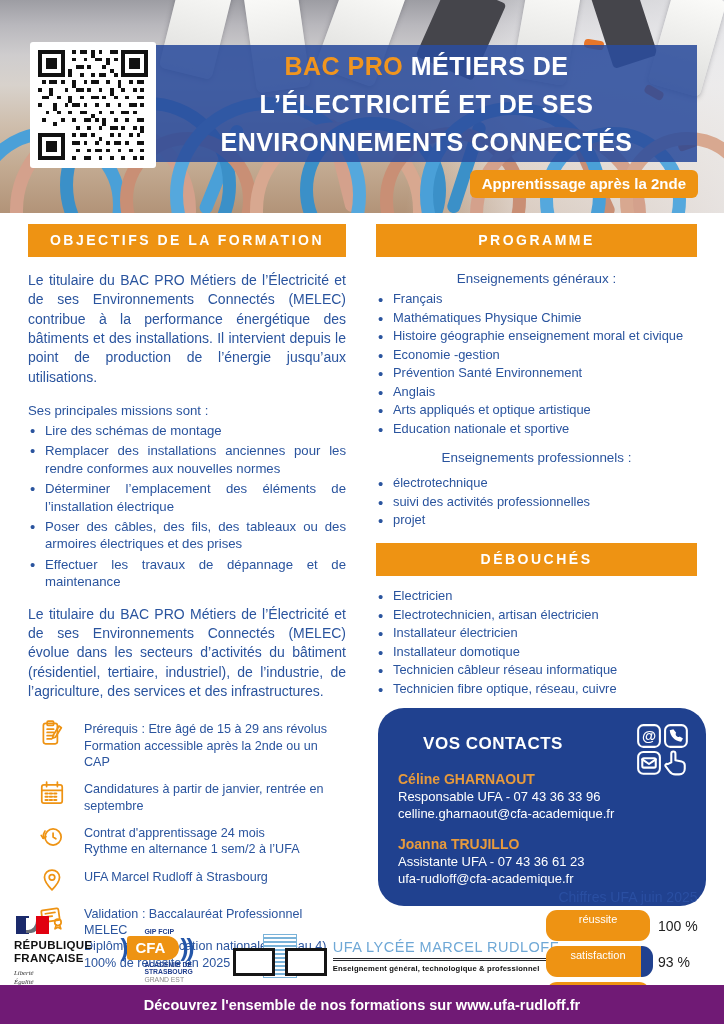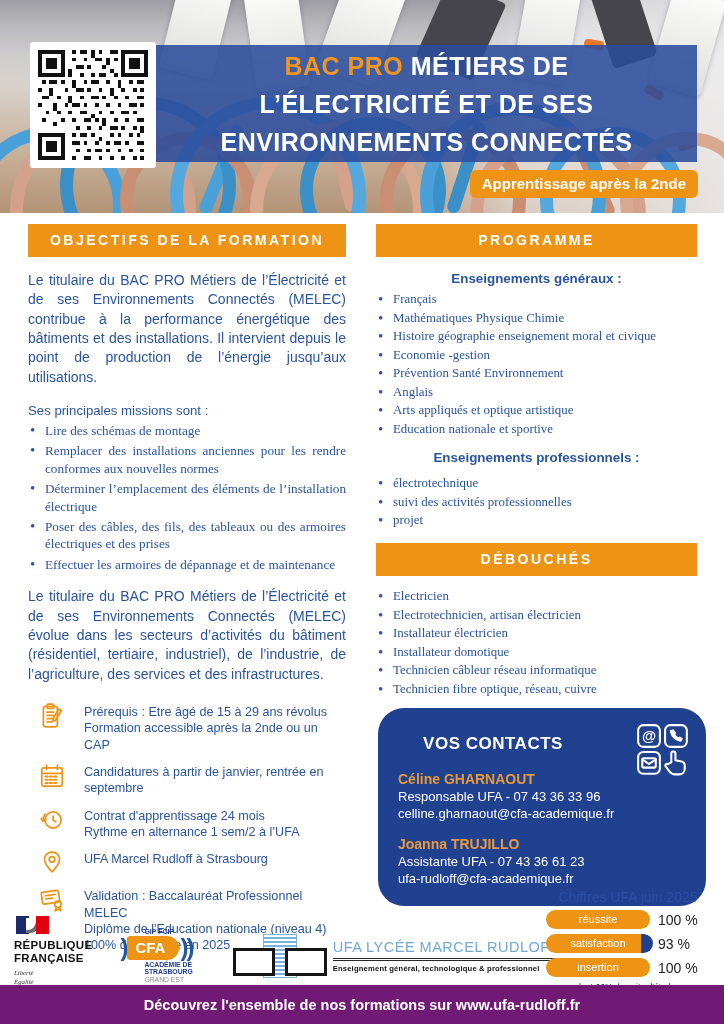--- a/index.html
+++ b/index.html
@@ -47,37 +47,37 @@
   .col-right { position:relative; width:321px; margin-left:30px; height:680px; }
 
   .section-bar {
     background:#EE9313; color:#fff; text-align:center; font-weight:bold;
     font-size:14px; letter-spacing:2.5px; padding:8px 0 9px;
   }
   .body-text { color:#2A549E; font-size:14px; line-height:1.38; text-align:justify; }
   .mt14 { margin-top:14px; } .mt16 { margin-top:16px; }
 
   ul.bullets { list-style:none; margin:4px 0 0 0; padding:0; color:#2A549E; font-size:13.2px; }
-  ul.bullets li { position:relative; padding-left:17px; margin-bottom:3px; line-height:1.32;font-family:Liberation Serif, serif; }
+  ul.bullets li { position:relative; padding-left:17px; margin-bottom:3px; line-height:1.32; }
   ul.bullets li::before { content:"\2022"; position:absolute; left:2px; top:-1px; font-size:15px; }
   ul.bullets.justify li { text-align:justify; }
 
   .missions-label { color:#2A549E; font-size:13.2px; margin-top:16px; }
 
   
   .info-list { margin-top:18px; }
   .info-item { display:flex; align-items:flex-start; margin-bottom:9px; }
   .info-icon { flex:0 0 30px; width:30px; margin-left:10px; margin-right:16px; }
   .info-icon svg { display:block; }
   .info-text { color:#2A549E; font-size:12.6px; line-height:1.3; white-space:pre-line; padding-top:2px; }
 
   
   .programme-block { position:absolute; top:0; left:0; width:321px; }
   .debouches-block { position:absolute; top:319px; left:0; width:321px; }
-  .center-label { text-align:center; font-weight:bold; color:#2A549E; font-size:13.4px; }
+  .center-label { text-align:center; font-weight:normal; color:#2A549E; font-size:13.4px; }
   .col-right ul.bullets { font-size:12.9px; }
   .col-right ul.bullets li { margin-bottom:2px; line-height:1.28; }
 
   
   .contacts {
     position:absolute; top:484px; left:2px; width:288px;
     background:#20418F; border-radius:26px; color:#fff; padding:16px 20px 18px;
   }
   .contacts-heading { width:190px; text-align:center; font-weight:bold; font-size:17px; letter-spacing:.5px; margin:10px 0 16px; }
   .icon-cluster { position:absolute; top:13px; right:14px; }
@@ -112,21 +112,21 @@
   .rud-text { margin-left:8px; }
   .rud-name { color:#6FA8D6; font-size:14.5px; letter-spacing:.5px; white-space:nowrap;
     border-bottom:3px double #26272b; padding-bottom:3px; }
   .rud-sub { font-size:7.6px; color:#111; font-weight:bold; margin-top:3px; letter-spacing:.2px; }
 
   
   .chiffres { position:absolute; top:889px; right:8px; width:176px; }
   .chiffres-title { color:#2A4FA2; font-size:14px; text-align:center; margin-bottom:5px; }
   .stat-row { display:flex; align-items:center; margin-bottom:5px; }
   .pill { position:relative; background:#EE9313; color:#fff; border-radius:11px; font-size:11px;
-          width:104px; text-align:center; padding:3px 0 4px; margin-left:6px; }
+          width:104px; text-align:center; padding:3px 0 16px; margin-left:6px; }
   .pill.accent::after { content:""; position:absolute; right:-3px; top:0; width:12px; height:100%;
           background:#20418F; border-radius:0 11px 11px 0; }
   .stat-value { font-size:14px; color:#222; margin-left:8px; }
   .chiffres-note { font-size:8.6px; color:#17325e; text-decoration:underline; text-align:center; margin-top:1px; }
 
   
   .bottom-bar {
     position:absolute; left:0; bottom:0; width:724px; height:39px; background:#701a75;
     color:#fff; font-weight:bold; font-size:14.5px;
     display:flex; align-items:center; justify-content:center;
@@ -189,21 +189,21 @@
 
     <div class="col-left">
       <div class="section-bar">OBJECTIFS DE LA FORMATION</div>
       <p class="body-text mt14" style="margin:14px 0 0;">Le titulaire du BAC PRO Métiers de l’Électricité et de ses Environnements Connectés (MELEC) contribue à la performance énergétique des bâtiments et des installations. Il intervient depuis le point de production de l’énergie jusqu’aux utilisations.</p>
       <div class="missions-label">Ses principales missions sont :</div>
       <ul class="bullets justify">
           <li>Lire des schémas de montage</li>
           <li>Remplacer des installations anciennes pour les rendre conformes aux nouvelles normes</li>
           <li>Déterminer l’emplacement des éléments de l’installation électrique</li>
           <li>Poser des câbles, des fils, des tableaux ou des armoires électriques et des prises</li>
-          <li>Effectuer les armoires de dépannage et de maintenance</li>
+          <li>Effectuer les travaux de dépannage et de maintenance</li>
         </ul>
       <p class="body-text mt16" style="margin:14px 0 0;">Le titulaire du BAC PRO Métiers de l’Électricité et de ses Environnements Connectés (MELEC) évolue dans les secteurs d’activités du bâtiment (résidentiel, tertiaire, industriel), de l’industrie, de l’agriculture, des services et des infrastructures.</p>
 
       <div class="info-list">
         <div class="info-item">
           <span class="info-icon">
             <svg width="28" height="28" viewBox="0 0 26 26" fill="none" stroke="#EE9313" stroke-width="1.6" stroke-linecap="round" stroke-linejoin="round">
               <rect x="5" y="4" width="13" height="19" rx="2"></rect>
                 <rect x="8.5" y="2" width="6" height="4" rx="1"></rect>
               <path d="M8.5 9.5h6M8.5 12.5h6M8.5 15.5h6M8.5 18.5h4"></path>

